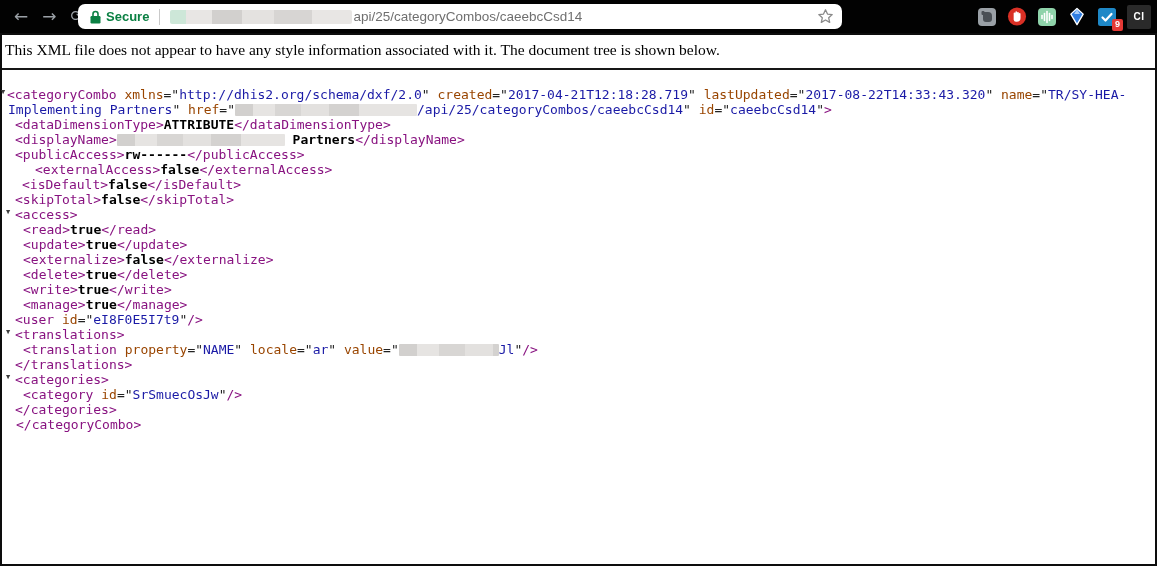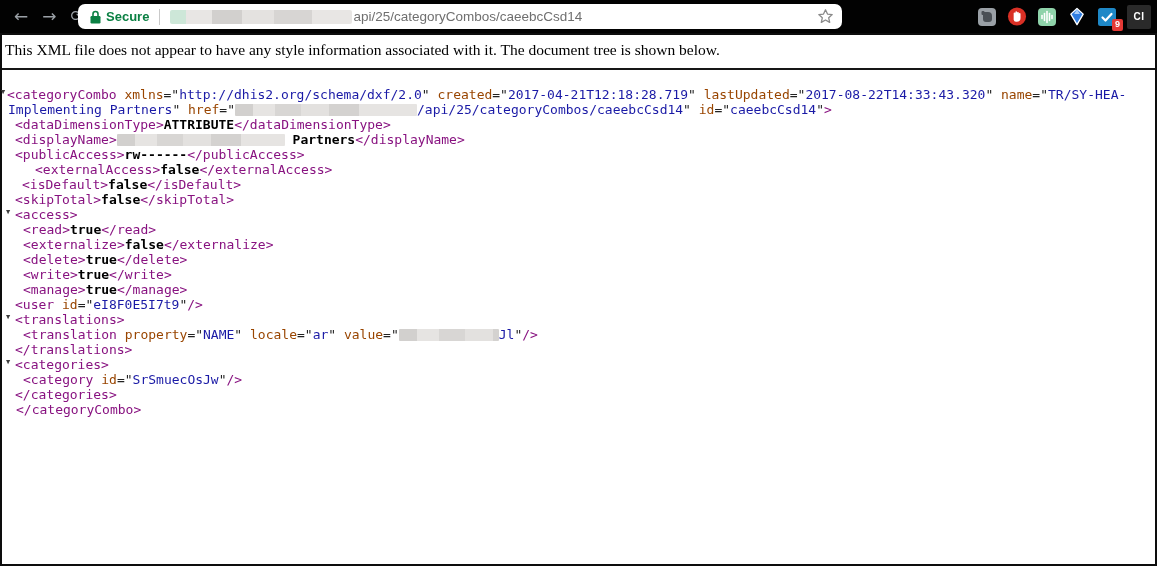--- a/index.html
+++ b/index.html
@@ -126,20 +126,21 @@
       <div class="line" style="padding-left: 5px;"><span class="arrow" style="left: -1px;">▼</span><span class="c-g">&lt;categoryCombo </span><span class="c-a">xmlns</span><span class="c-p">="</span><span class="c-v">http://dhis2.org/schema/dxf/2.0</span><span class="c-p">" </span><span class="c-a">created</span><span class="c-p">="</span><span class="c-v">2017-04-21T12:18:28.719</span><span class="c-p">" </span><span class="c-a">lastUpdated</span><span class="c-p">="</span><span class="c-v">2017-08-22T14:33:43.320</span><span class="c-p">" </span><span class="c-a">name</span><span class="c-p">="</span><span class="c-v">TR/SY-HEA-</span></div>
       <div class="line" style="padding-left: 6px;"><span class="c-v">Implementing Partners</span><span class="c-p">" </span><span class="c-a">href</span><span class="c-p">="</span><span class="blur" style="width: 182px;"></span><span class="c-v">/api/25/categoryCombos/caeebcCsd14</span><span class="c-p">" </span><span class="c-a">id</span><span class="c-p">="</span><span class="c-v">caeebcCsd14</span><span class="c-p">"</span><span class="c-g">&gt;</span></div>
       <div class="line" style="padding-left: 13px;"><span class="c-g">&lt;dataDimensionType&gt;</span><span class="c-x">ATTRIBUTE</span><span class="c-g">&lt;/dataDimensionType&gt;</span></div>
       <div class="line" style="padding-left: 13px;"><span class="c-g">&lt;displayName&gt;</span><span class="blur" style="width: 168px;"></span><span class="c-x"> Partners</span><span class="c-g">&lt;/displayName&gt;</span></div>
       <div class="line" style="padding-left: 13px;"><span class="c-g">&lt;publicAccess&gt;</span><span class="c-x">rw------</span><span class="c-g">&lt;/publicAccess&gt;</span></div>
       <div class="line" style="padding-left: 13px; margin-left: 20px;"><span class="c-g">&lt;externalAccess&gt;</span><span class="c-x">false</span><span class="c-g">&lt;/externalAccess&gt;</span></div>
       <div class="line" style="padding-left: 20px;"><span class="c-g">&lt;isDefault&gt;</span><span class="c-x">false</span><span class="c-g">&lt;/isDefault&gt;</span></div>
       <div class="line" style="padding-left: 13px;"><span class="c-g">&lt;skipTotal&gt;</span><span class="c-x">false</span><span class="c-g">&lt;/skipTotal&gt;</span></div>
       <div class="line" style="padding-left: 13px;"><span class="arrow" style="left: 4px;">▼</span><span class="c-g">&lt;access&gt;</span></div>
       <div class="line" style="padding-left: 21px;"><span class="c-g">&lt;read&gt;</span><span class="c-x">true</span><span class="c-g">&lt;/read&gt;</span></div>
+      <div class="line" style="padding-left: 21px;"><span class="c-g">&lt;update&gt;</span><span class="c-x">true</span><span class="c-g">&lt;/update&gt;</span></div>
       <div class="line" style="padding-left: 21px;"><span class="c-g">&lt;externalize&gt;</span><span class="c-x">false</span><span class="c-g">&lt;/externalize&gt;</span></div>
       <div class="line" style="padding-left: 21px;"><span class="c-g">&lt;delete&gt;</span><span class="c-x">true</span><span class="c-g">&lt;/delete&gt;</span></div>
       <div class="line" style="padding-left: 21px;"><span class="c-g">&lt;write&gt;</span><span class="c-x">true</span><span class="c-g">&lt;/write&gt;</span></div>
       <div class="line" style="padding-left: 21px;"><span class="c-g">&lt;manage&gt;</span><span class="c-x">true</span><span class="c-g">&lt;/manage&gt;</span></div>
       <div class="line" style="padding-left: 13px;"><span class="c-g">&lt;user </span><span class="c-a">id</span><span class="c-p">="</span><span class="c-v">eI8F0E5I7t9</span><span class="c-p">"</span><span class="c-g">/&gt;</span></div>
       <div class="line" style="padding-left: 13px;"><span class="arrow" style="left: 4px;">▼</span><span class="c-g">&lt;translations&gt;</span></div>
       <div class="line" style="padding-left: 21px;"><span class="c-g">&lt;translation </span><span class="c-a">property</span><span class="c-p">="</span><span class="c-v">NAME</span><span class="c-p">" </span><span class="c-a">locale</span><span class="c-p">="</span><span class="c-v">ar</span><span class="c-p">" </span><span class="c-a">value</span><span class="c-p">="</span><span class="blur" style="width: 100px;"></span><span class="c-v">Jl</span><span class="c-p">"</span><span class="c-g">/&gt;</span></div>
       <div class="line" style="padding-left: 13px;"><span class="c-g">&lt;/translations&gt;</span></div>
       <div class="line" style="padding-left: 13px;"><span class="arrow" style="left: 4px;">▼</span><span class="c-g">&lt;categories&gt;</span></div>
       <div class="line" style="padding-left: 21px;"><span class="c-g">&lt;category </span><span class="c-a">id</span><span class="c-p">="</span><span class="c-v">SrSmuecOsJw</span><span class="c-p">"</span><span class="c-g">/&gt;</span></div>

